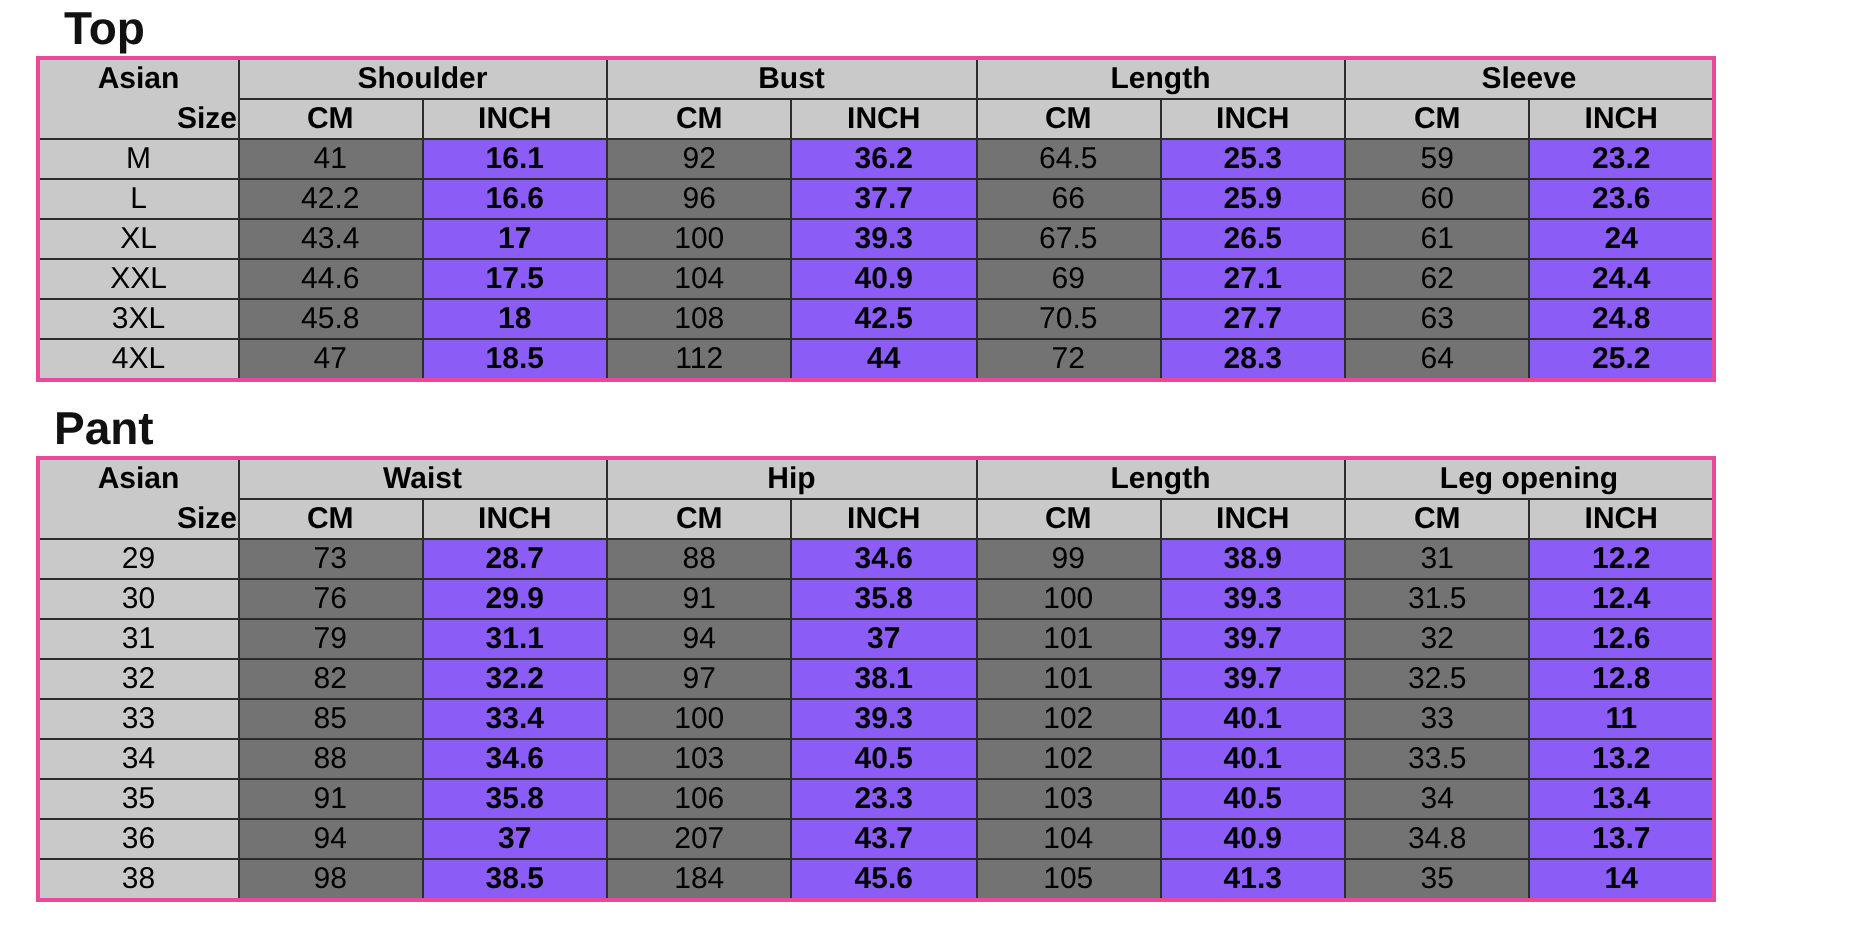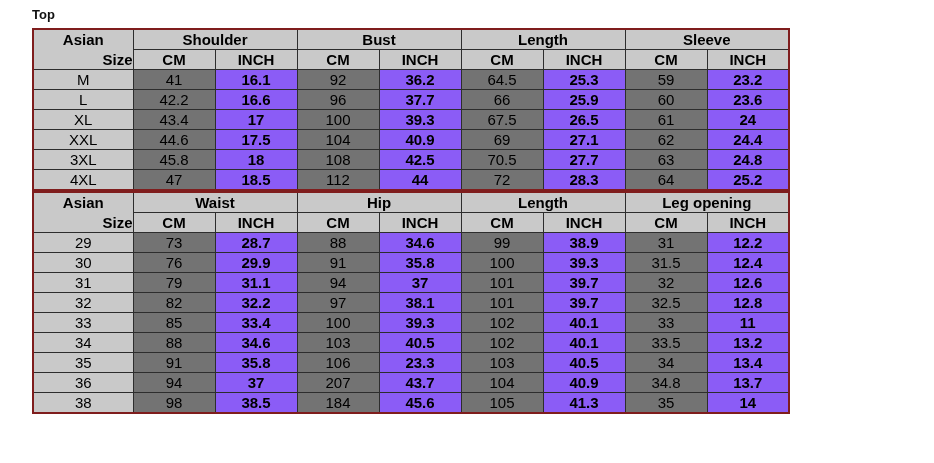--- a/index.html
+++ b/index.html
@@ -5,34 +5,34 @@
   * { box-sizing: border-box; }
   html, body {
     margin: 0; padding: 0;
     width: 934px; height: 463px;
     background: #ffffff;
     font-family: "Liberation Sans", "DejaVu Sans", sans-serif;
     color: #000000;
   }
   .wrap { padding-top: 3px; }
   .chart-title {
-    font-size: 13px;
+    font-size: 23px;
     font-weight: bold;
     line-height: 21px;
     margin: 0;
     color: #111;
   }
   .chart-title.top  { margin: 1px 0 3px 32px; }
   .chart-title.pant { margin: 13px 0 3px 27px; }
   table.size-table {
     border-collapse: collapse;
     table-layout: fixed;
-    width: 758px;
-    margin-left: 32px;
-    border: 2px solid #7f1d1d;
+    width: 840px;
+    margin-left: 18px;
+    border: 2px solid #ec4899;
   }
   col.size-col { width: 100px; }
   th, td {
     border: 1px solid #2d2d2d;
     padding: 0;
     text-align: center;
     overflow: hidden;
     white-space: nowrap;
   }
   thead th {
@@ -152,20 +152,21 @@
           <td class="cm">112</td>
           <td class="inch">44</td>
           <td class="cm">72</td>
           <td class="inch">28.3</td>
           <td class="cm">64</td>
           <td class="inch">25.2</td>
         </tr>
       </tbody>
   </table>
 
+  <h2 class="chart-title pant">Pant</h2>
 
   <table class="size-table">
     <colgroup>
       <col class="size-col">
       <col span="8">
     </colgroup>
     <thead>
         <tr>
           <th rowspan="2" class="corner">
             <div class="corner-line1">Asian</div>

